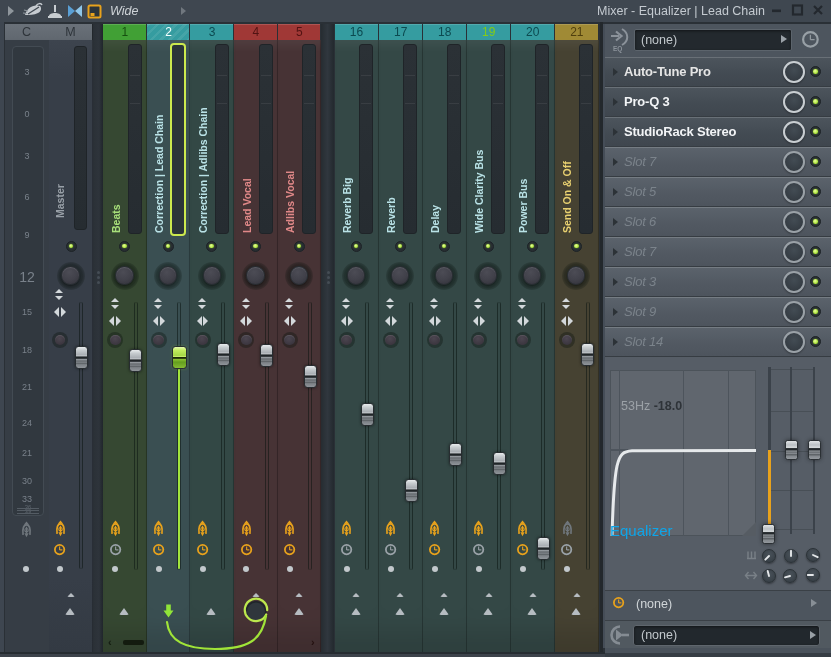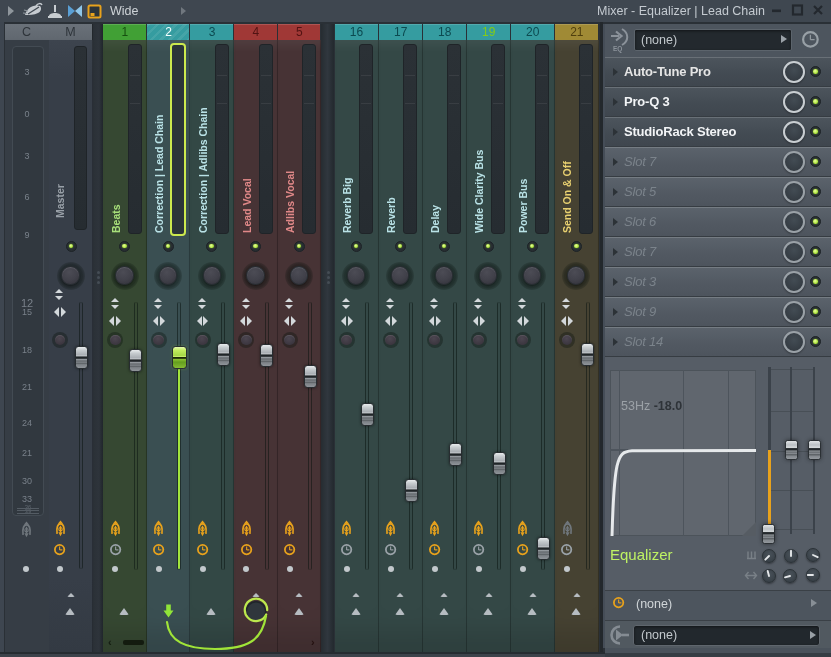--- a/index.html
+++ b/index.html
@@ -36,38 +36,38 @@
 <path d="M24 10 L28 11 M23 13 L27 13.5" stroke="#8f969c" stroke-width="1.2"></path>
 <path d="M55 5 L55 12" stroke="#c8cdd1" stroke-width="2"></path>
 <path d="M49 16 C49 12 61 12 61 16 Z" fill="#c8cdd1"></path>
 <rect x="48" y="16" width="14" height="2" fill="#c8cdd1"></rect>
 <path d="M68 5 L75 11 L68 17 Z" fill="#5a9fd4"></path>
 <path d="M82 5 L75 11 L82 17 Z" fill="#8ec6ea"></path>
 <rect x="88.5" y="5.5" width="12" height="12" rx="1.5" fill="#2c343b" stroke="#e8a21c" stroke-width="2"></rect>
 <rect x="90.5" y="13" width="4" height="3" fill="#e8a21c"></rect>
 <path d="M181 7 L186 11 L181 15 Z" fill="#70777e"></path>
 </svg>
-<div class="abs" style="left:110px;top:4px;font-size:12.5px;color:#ced3d7;">Wide</div>
+<div class="abs" style="left:110px;top:4px;font-size:12.5px;color:#ced3d7;font-style:italic;">Wide</div>
 <div class="abs" style="right:66px;top:4px;font-size:12.5px;color:#c4cad0;">Mixer - Equalizer | Lead Chain</div>
 <svg class="abs" style="left:770px;top:0;" width="61" height="22" viewBox="0 0 61 22">
 <rect x="2" y="9.5" width="9" height="2.6" fill="#23282e"></rect>
 <rect x="23" y="5.5" width="9" height="9" fill="none" stroke="#23282e" stroke-width="2.2"></rect>
 <path d="M44 6 L52 14 M52 6 L44 14" stroke="#23282e" stroke-width="2.2"></path>
 </svg>
 <div class="abs" style="left:5px;top:24px;width:43.5px;height:628px;background:#363d45;"></div>
 <div class="abs" style="left:5px;top:24px;width:88px;height:16px;background:linear-gradient(180deg,#6a7179,#60676f);border-right:1px solid #22272c;"></div>
 <div class="abs" style="left:5px;top:24px;width:43px;height:16px;font-size:12.5px;color:#2e343a;text-align:center;line-height:16px;">C</div>
 <div class="abs" style="left:48px;top:24px;width:45px;height:16px;font-size:12.5px;color:#2e343a;text-align:center;line-height:16px;">M</div>
 <div class="abs" style="left:12px;top:46px;width:32px;height:470px;background:#31383f;border:1px solid #434b53;border-radius:4px;"></div>
 <div class="abs" style="left:12px;top:67px;width:30px;text-align:center;font-size:9px;color:#79818a;">3</div>
 <div class="abs" style="left:12px;top:109px;width:30px;text-align:center;font-size:9px;color:#79818a;">0</div>
 <div class="abs" style="left:12px;top:151px;width:30px;text-align:center;font-size:9px;color:#79818a;">3</div>
 <div class="abs" style="left:12px;top:192px;width:30px;text-align:center;font-size:9px;color:#79818a;">6</div>
 <div class="abs" style="left:12px;top:230px;width:30px;text-align:center;font-size:9px;color:#79818a;">9</div>
-<div class="abs" style="left:12px;top:269px;width:30px;text-align:center;font-size:11px;color:#79818a;margin-top:28px;">12</div>
+<div class="abs" style="left:12px;top:269px;width:30px;text-align:center;font-size:14px;color:#79818a;">12</div>
 <div class="abs" style="left:12px;top:307px;width:30px;text-align:center;font-size:9px;color:#79818a;">15</div>
 <div class="abs" style="left:12px;top:345px;width:30px;text-align:center;font-size:9px;color:#79818a;">18</div>
 <div class="abs" style="left:12px;top:382px;width:30px;text-align:center;font-size:9px;color:#79818a;">21</div>
 <div class="abs" style="left:12px;top:418px;width:30px;text-align:center;font-size:9px;color:#79818a;">24</div>
 <div class="abs" style="left:12px;top:448px;width:30px;text-align:center;font-size:9px;color:#79818a;">21</div>
 <div class="abs" style="left:12px;top:476px;width:30px;text-align:center;font-size:9px;color:#79818a;">30</div>
 <div class="abs" style="left:12px;top:494px;width:30px;text-align:center;font-size:9px;color:#79818a;">33</div>
 <div class="abs" style="left:14px;top:505px;width:28px;text-align:center;font-size:6px;color:#5d656d;line-height:4px;">36<br>39</div>
 <div class="abs" style="left:17px;top:508px;width:22px;height:7px;background:repeating-linear-gradient(180deg,#545c64 0 1px,transparent 1px 2.4px);"></div>
 <svg class="abs" style="left:19.5px;top:520.5px;" width="13" height="19" viewBox="0 0 13 19">
@@ -622,21 +622,21 @@
 <div class="abs" style="left:768px;top:451.0px;width:47px;height:1px;background:#484f56;"></div>
 <div class="abs" style="left:768px;top:489.5px;width:47px;height:1px;background:#484f56;"></div>
 <div class="abs" style="left:768px;top:529.0px;width:47px;height:1px;background:#484f56;"></div>
 <div class="abs" style="left:768.4px;top:367px;width:2.2px;height:167px;background:#3b424a;"></div>
 <div class="abs" style="left:790.2px;top:367px;width:2.2px;height:167px;background:#3b424a;"></div>
 <div class="abs" style="left:813.2px;top:367px;width:2.2px;height:167px;background:#3b424a;"></div>
 <div class="abs" style="left:768.2px;top:450px;width:2.6px;height:74px;background:#e8a21c;"></div>
 <div class="abs" style="left:761.5px;top:523.5px;width:13.6px;height:20px;border-radius:2.5px;border:1px solid #2b3034;background:linear-gradient(180deg,#e0e3e5 0%,#bbc0c4 22%,#d6dadc 36%,#24292c 42%,#24292c 50%,#969ba0 55%,#62676b 62%,#8d9297 68%,#585d61 76%,#84898e 84%,#93989d 100%);box-shadow:0 0 4px rgba(0,0,0,.45);"></div>
 <div class="abs" style="left:784.5px;top:440.0px;width:13.6px;height:20px;border-radius:2.5px;border:1px solid #2b3034;background:linear-gradient(180deg,#e0e3e5 0%,#bbc0c4 22%,#d6dadc 36%,#24292c 42%,#24292c 50%,#969ba0 55%,#62676b 62%,#8d9297 68%,#585d61 76%,#84898e 84%,#93989d 100%);box-shadow:0 0 4px rgba(0,0,0,.45);"></div>
 <div class="abs" style="left:807.5px;top:440.0px;width:13.6px;height:20px;border-radius:2.5px;border:1px solid #2b3034;background:linear-gradient(180deg,#e0e3e5 0%,#bbc0c4 22%,#d6dadc 36%,#24292c 42%,#24292c 50%,#969ba0 55%,#62676b 62%,#8d9297 68%,#585d61 76%,#84898e 84%,#93989d 100%);box-shadow:0 0 4px rgba(0,0,0,.45);"></div>
-<div class="abs" style="left:610px;top:546px;font-size:15px;color:#bef264;">Equalizer</div>
+<div class="abs" style="left:610px;top:522px;font-size:15px;color:#0ea5e9;">Equalizer</div>
 <svg class="abs" style="left:746px;top:550px;" width="11" height="11" viewBox="0 0 11 11">
 <path d="M2 1.5 L2 8.5 M5.5 1.5 L5.5 8.5 M9 1.5 L9 8.5 M1 8.5 L10 8.5" stroke="#798087" stroke-width="1.4"></path>
 </svg>
 <svg class="abs" style="left:744px;top:570px;" width="14" height="11" viewBox="0 0 14 11">
 <path d="M1.5 5.5 L12.5 5.5 M4.5 2 L1.5 5.5 L4.5 9 M9.5 2 L12.5 5.5 L9.5 9" stroke="#798087" stroke-width="1.4" fill="none"></path>
 </svg>
 <div class="abs" style="left:761.5px;top:548.5px;width:14px;height:14px;border-radius:50%;background:radial-gradient(circle at 50% 38%,#49525a,#3a4249 70%,#31383e);border:1.5px solid #2b3237;box-shadow:0 1px 2px rgba(0,0,0,.4);"></div>
 <svg class="abs" style="left:760.5px;top:547.5px;" width="16" height="16" viewBox="0 0 16 16">
       <line x1="8" y1="8" x2="4.3" y2="11.7" stroke="#e4e7e9" stroke-width="1.9" stroke-linecap="round"></line>
     </svg>

